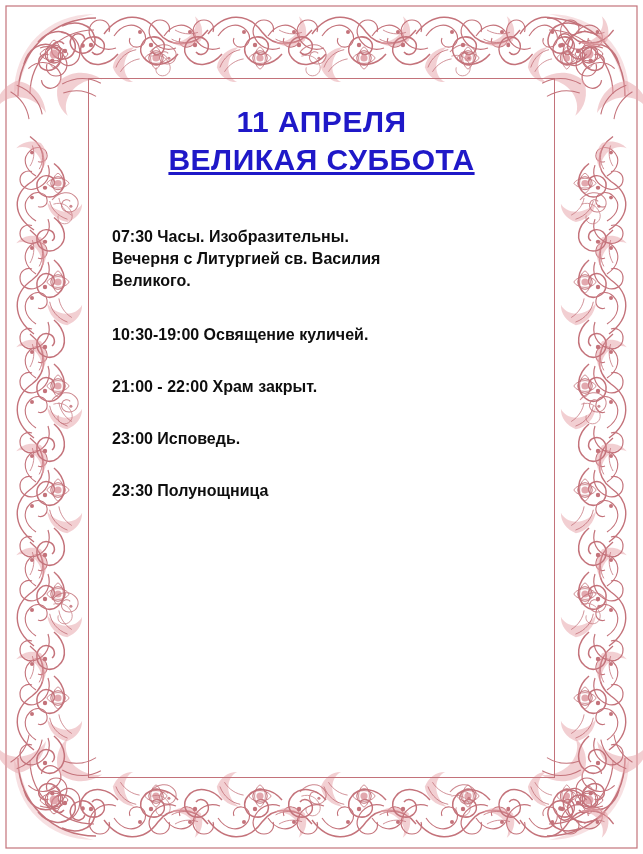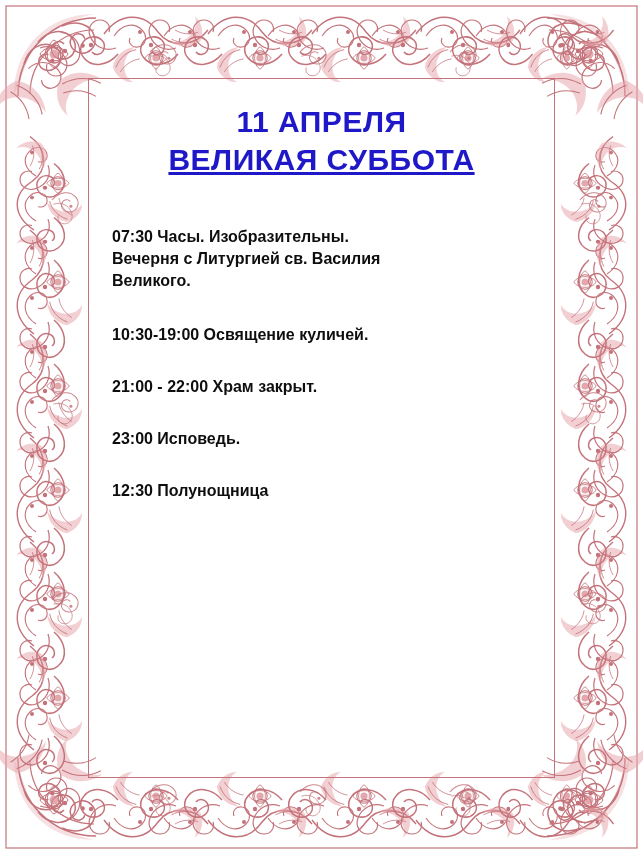--- a/index.html
+++ b/index.html
@@ -205,17 +205,17 @@
       <div class="title-line l2">ВЕЛИКАЯ СУББОТА</div>
     </div>
 
     <div class="schedule">
       <div class="entry first">07:30 Часы. Изобразительны.
  Вечерня с Литургией св. Василия
  Великого.</div>
       <div class="entry">10:30-19:00 Освящение куличей.</div>
       <div class="entry">21:00 - 22:00 Храм закрыт.</div>
       <div class="entry">23:00 Исповедь.</div>
-      <div class="entry">12:30 Полунощница</div>
+      <div class="entry">23:30 Полунощница</div>
     </div>
 
   </div>
 </div>
 
 </body></html>

